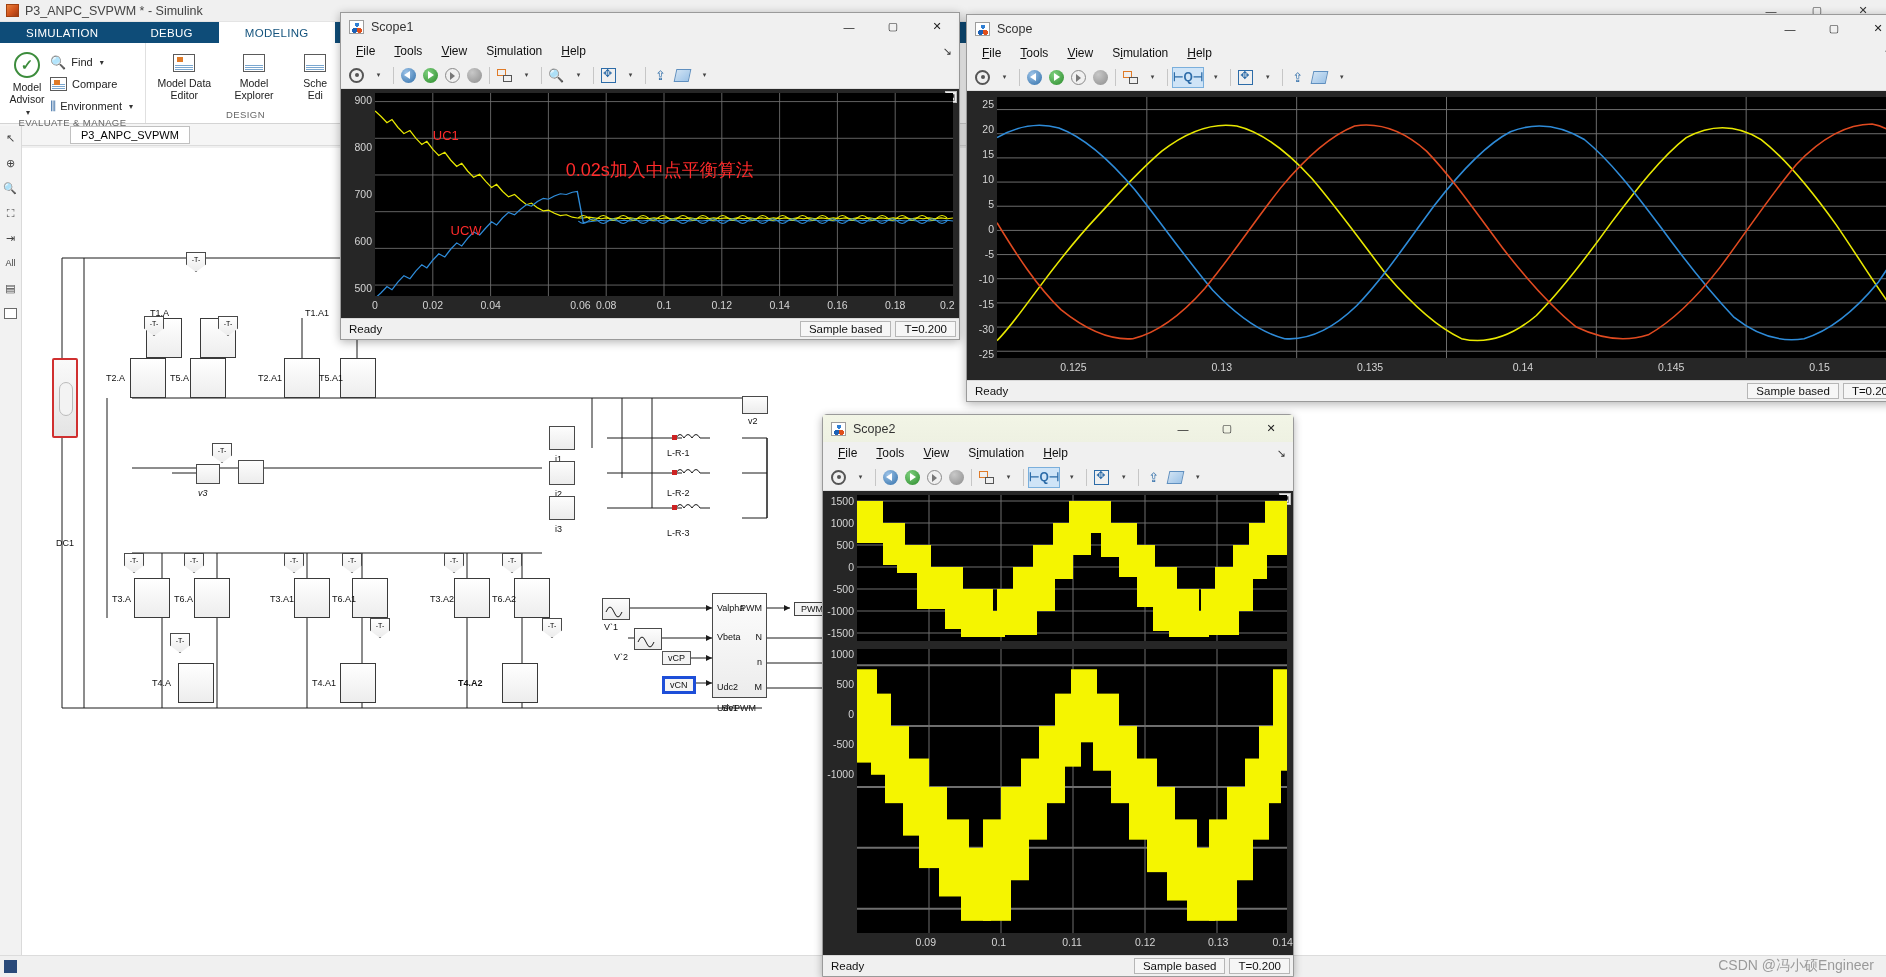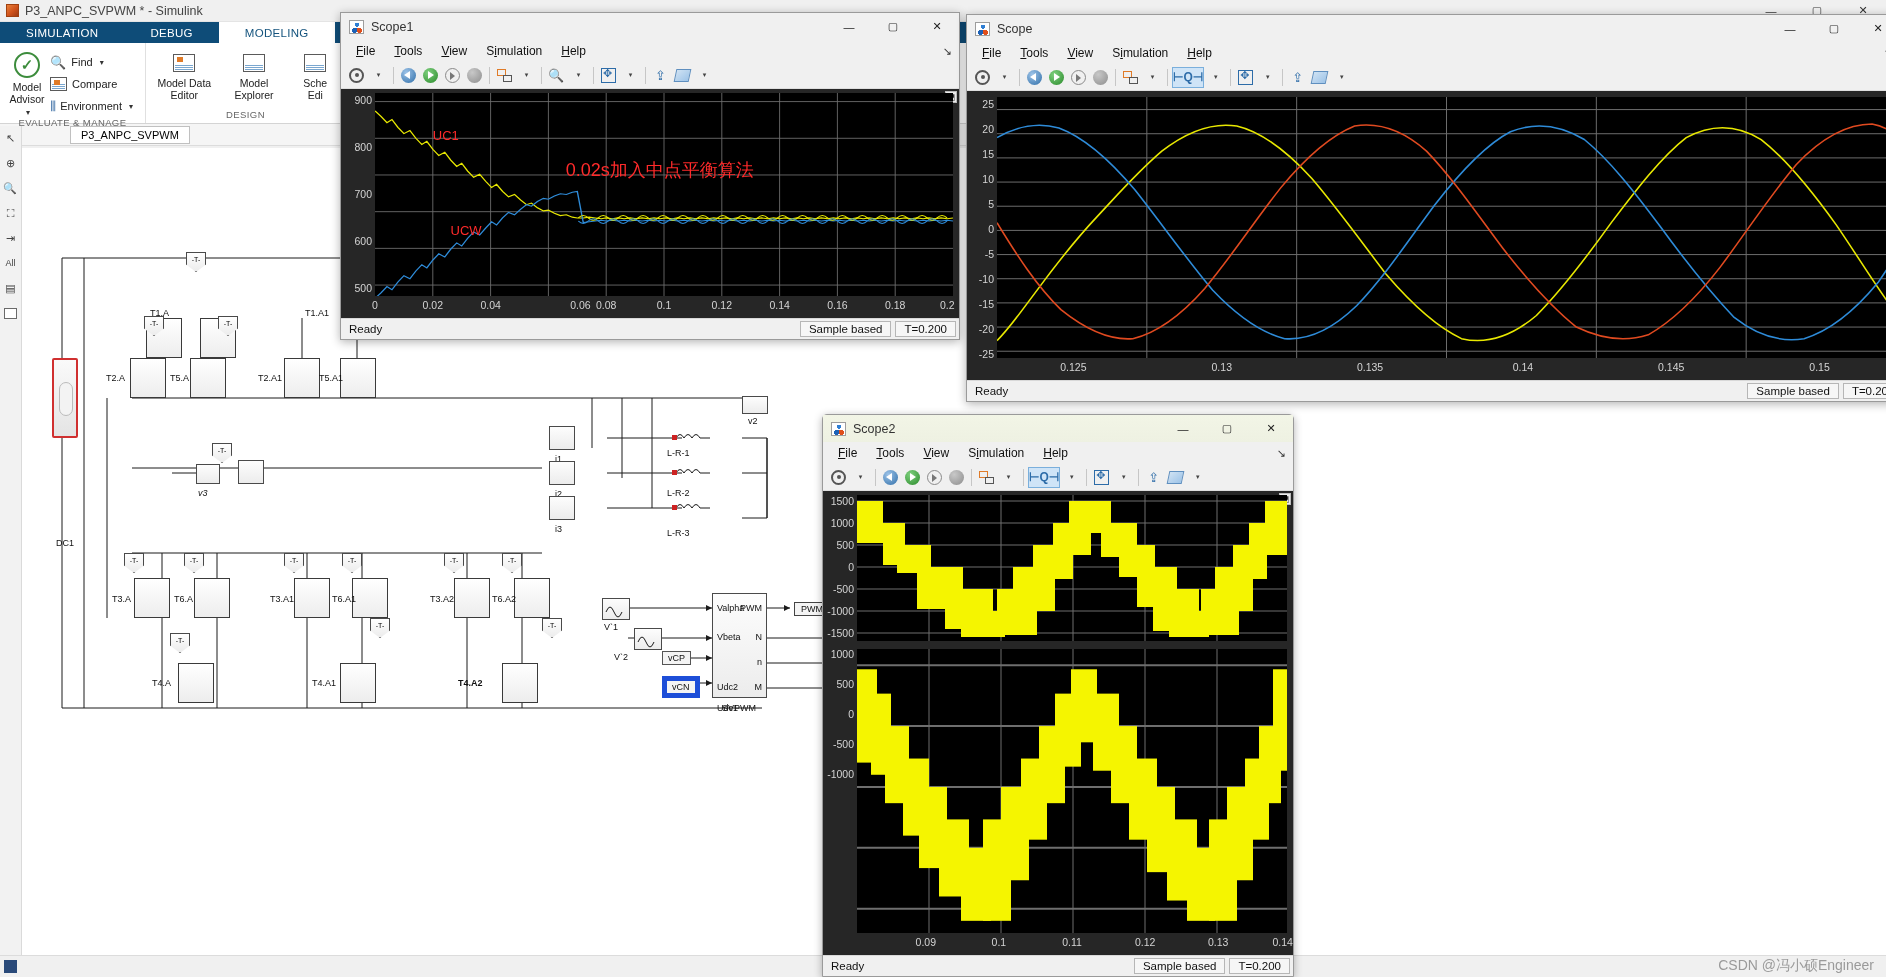--- a/index.html
+++ b/index.html
@@ -473,21 +473,21 @@
         </svg>
     </div>
     <div class="lbl" style="left:582px;top:474px;">V`1</div>
     <div class="box" style="left:612px;top:480px;width:28px;height:22px;">
       <svg width="26" height="20">
           <path d="M3 13 q4 -10 8 0 q4 10 8 0" stroke="#1b1b1b" fill="none" stroke-width="1"></path>
         </svg>
     </div>
     <div class="lbl" style="left:592px;top:504px;">V`2</div>
     <div class="lbl" style="left:640px;top:503px;border:1px solid #555;background:#f4f4f4;padding:1px 5px;">vCP</div>
-    <div class="lbl" style="left:640px;top:528px;border:5px solid #1d4ed8;background:#f4f4f4;padding:1px 5px;">vCN</div>
+    <div class="lbl" style="left:640px;top:528px;border:3px solid #1d4ed8;background:#f4f4f4;padding:1px 5px;">vCN</div>
   </div>
 
   <div class="sl-statusbar">
     <div class="ready-sq"></div>
     <div class="watermark">CSDN @冯小硕Engineer</div>
   </div>
 </div>
 
 <div class="scope" style="left:340px; top:12px; width:620px; height:328px;">
   <div class="sc-title">
@@ -685,21 +685,21 @@
     <div class="plot-axisY" style="top:0;bottom:18px;width:30px;">
       <div class="ylab" style="top:13px;">25</div>
       <div class="ylab" style="top:38px;">20</div>
       <div class="ylab" style="top:63px;">15</div>
       <div class="ylab" style="top:88px;">10</div>
       <div class="ylab" style="top:113px;">5</div>
       <div class="ylab" style="top:138px;">0</div>
       <div class="ylab" style="top:163px;">-5</div>
       <div class="ylab" style="top:188px;">-10</div>
       <div class="ylab" style="top:213px;">-15</div>
-      <div class="ylab" style="top:238px;">-20</div>
+      <div class="ylab" style="top:238px;">-30</div>
       <div class="ylab" style="top:263px;">-25</div>
     </div>
 
     <div class="plot-area" style="left:30px; right:4px; top:6px; bottom:22px;">
       <svg width="900" height="270" viewBox="0 0 900 270" preserveAspectRatio="none" style="position:absolute;left:0;top:0;width:100%;height:100%">
         <g stroke="#6e6e6e" stroke-width="1">
           <line x1="150" y1="0" x2="150" y2="270"></line>
             <line x1="300" y1="0" x2="300" y2="270"></line>
           <line x1="450" y1="0" x2="450" y2="270"></line>
             <line x1="600" y1="0" x2="600" y2="270"></line>

